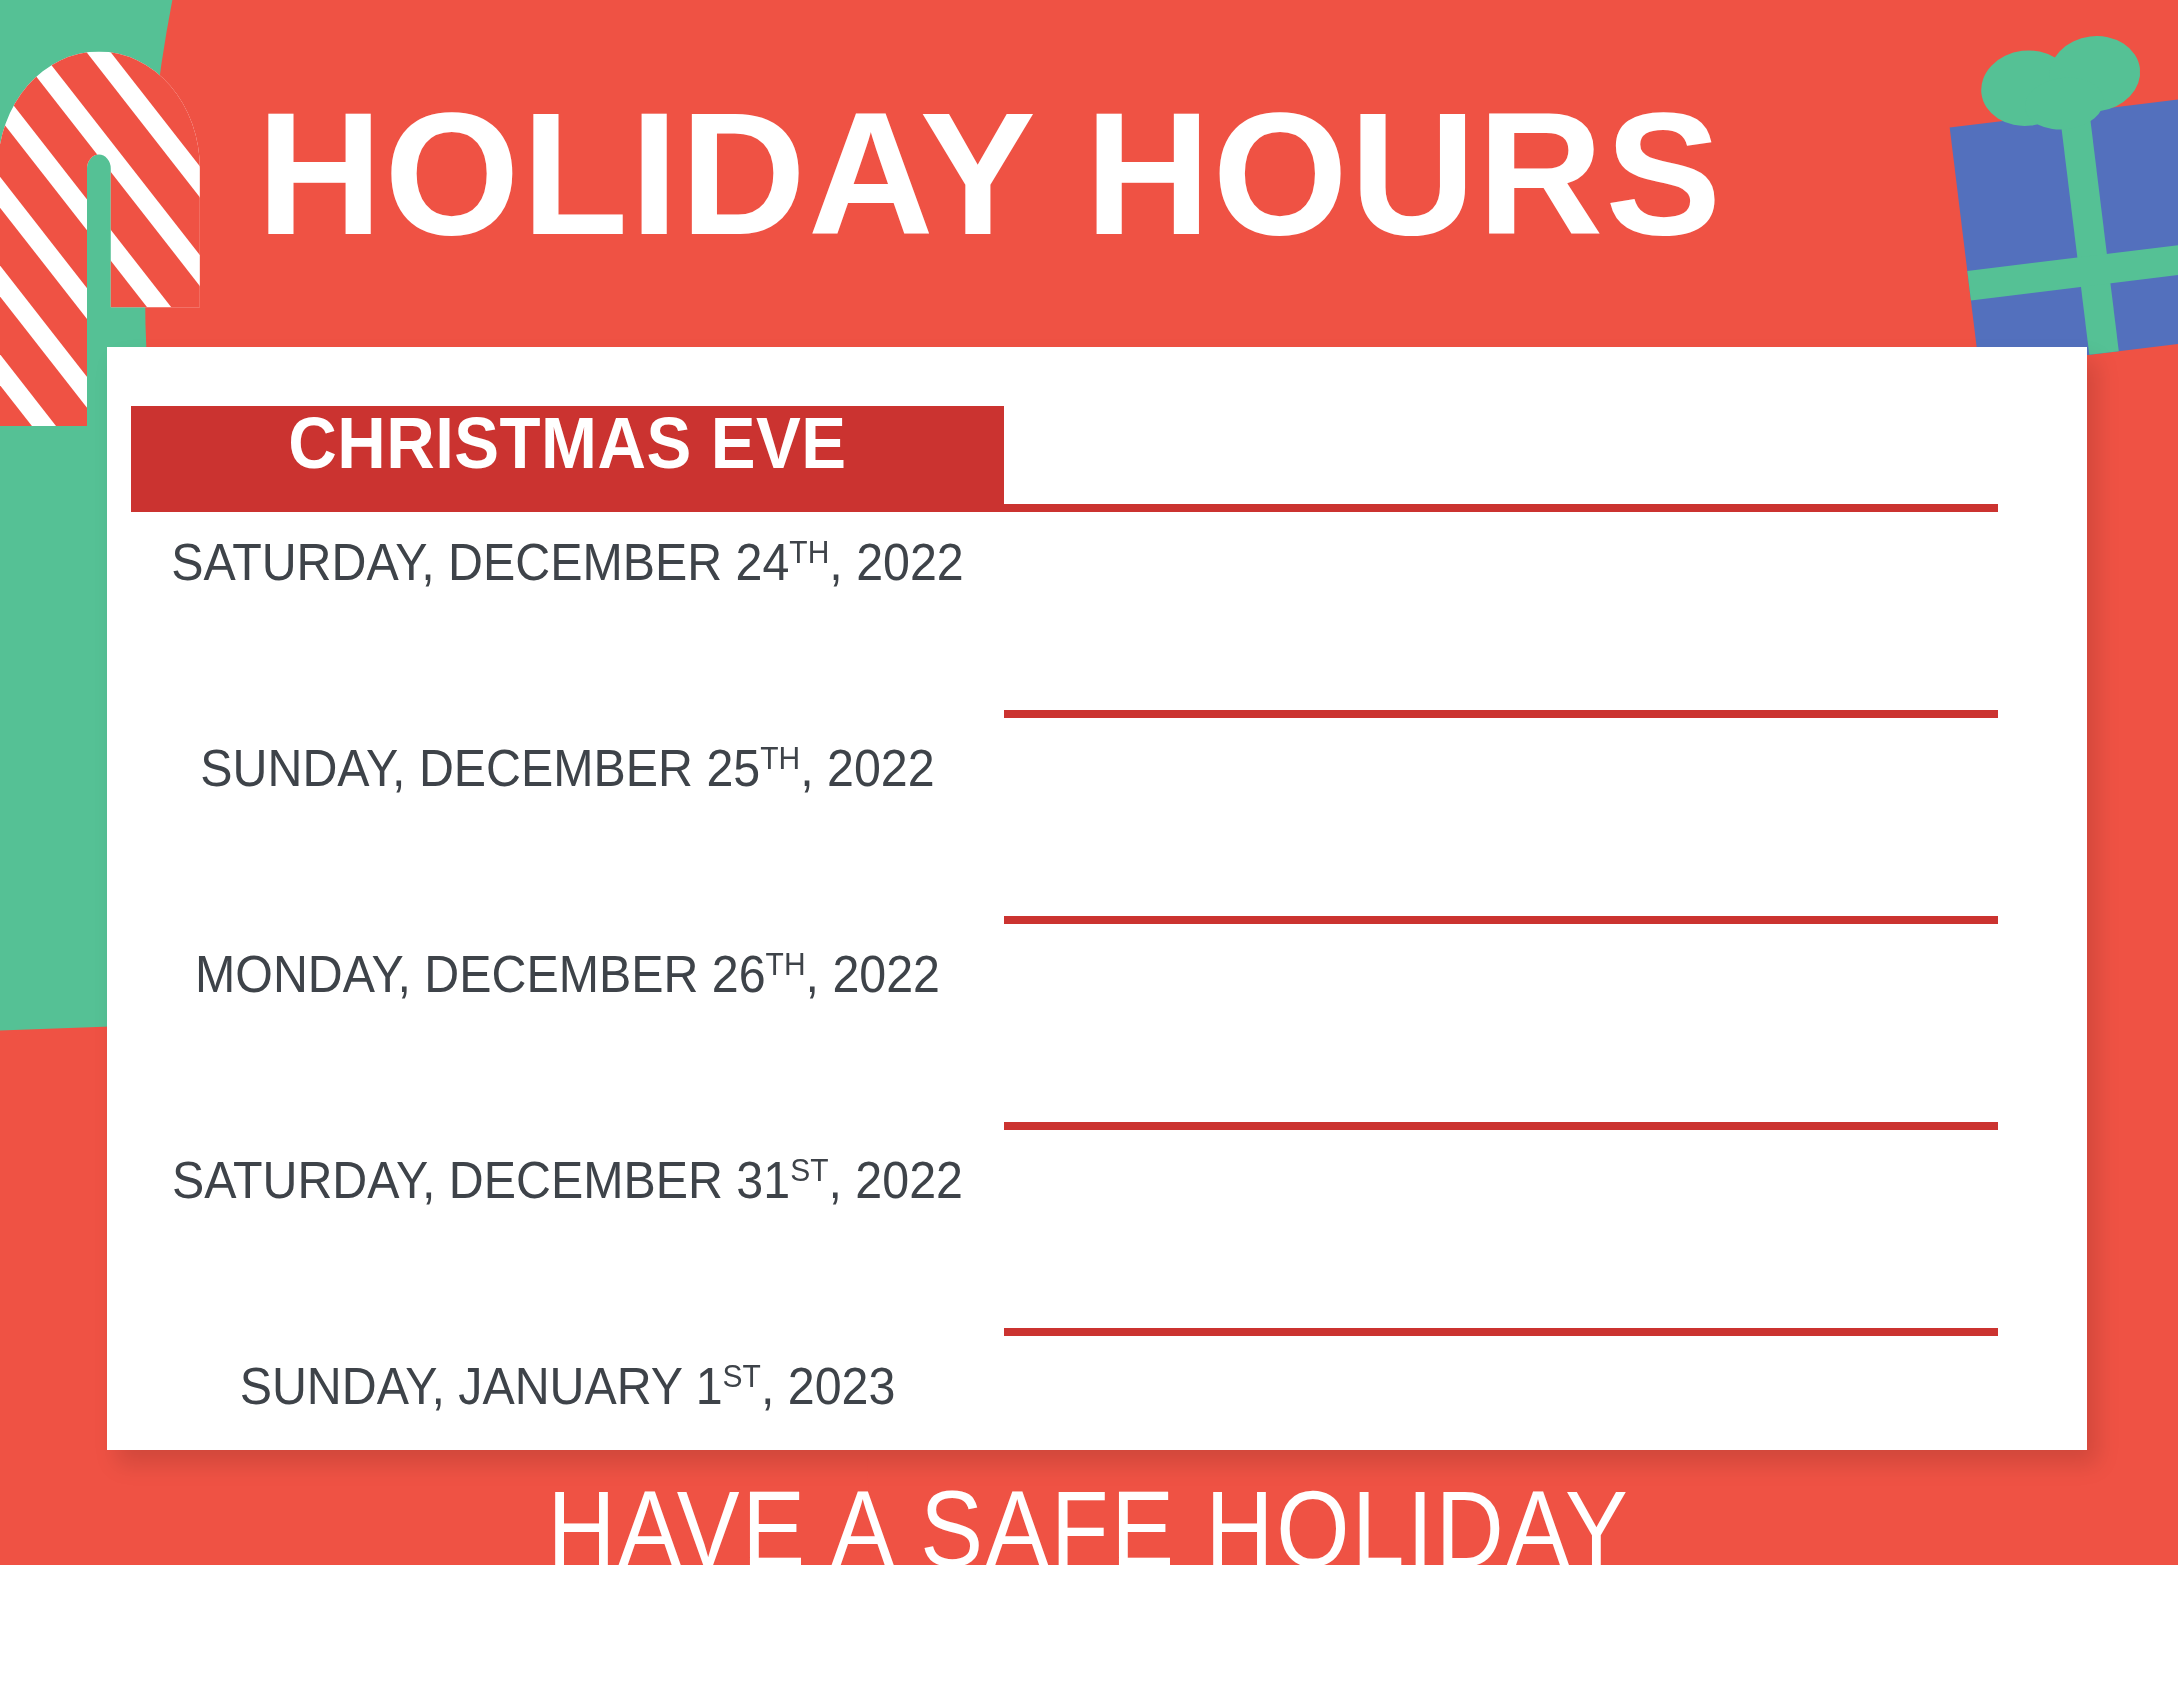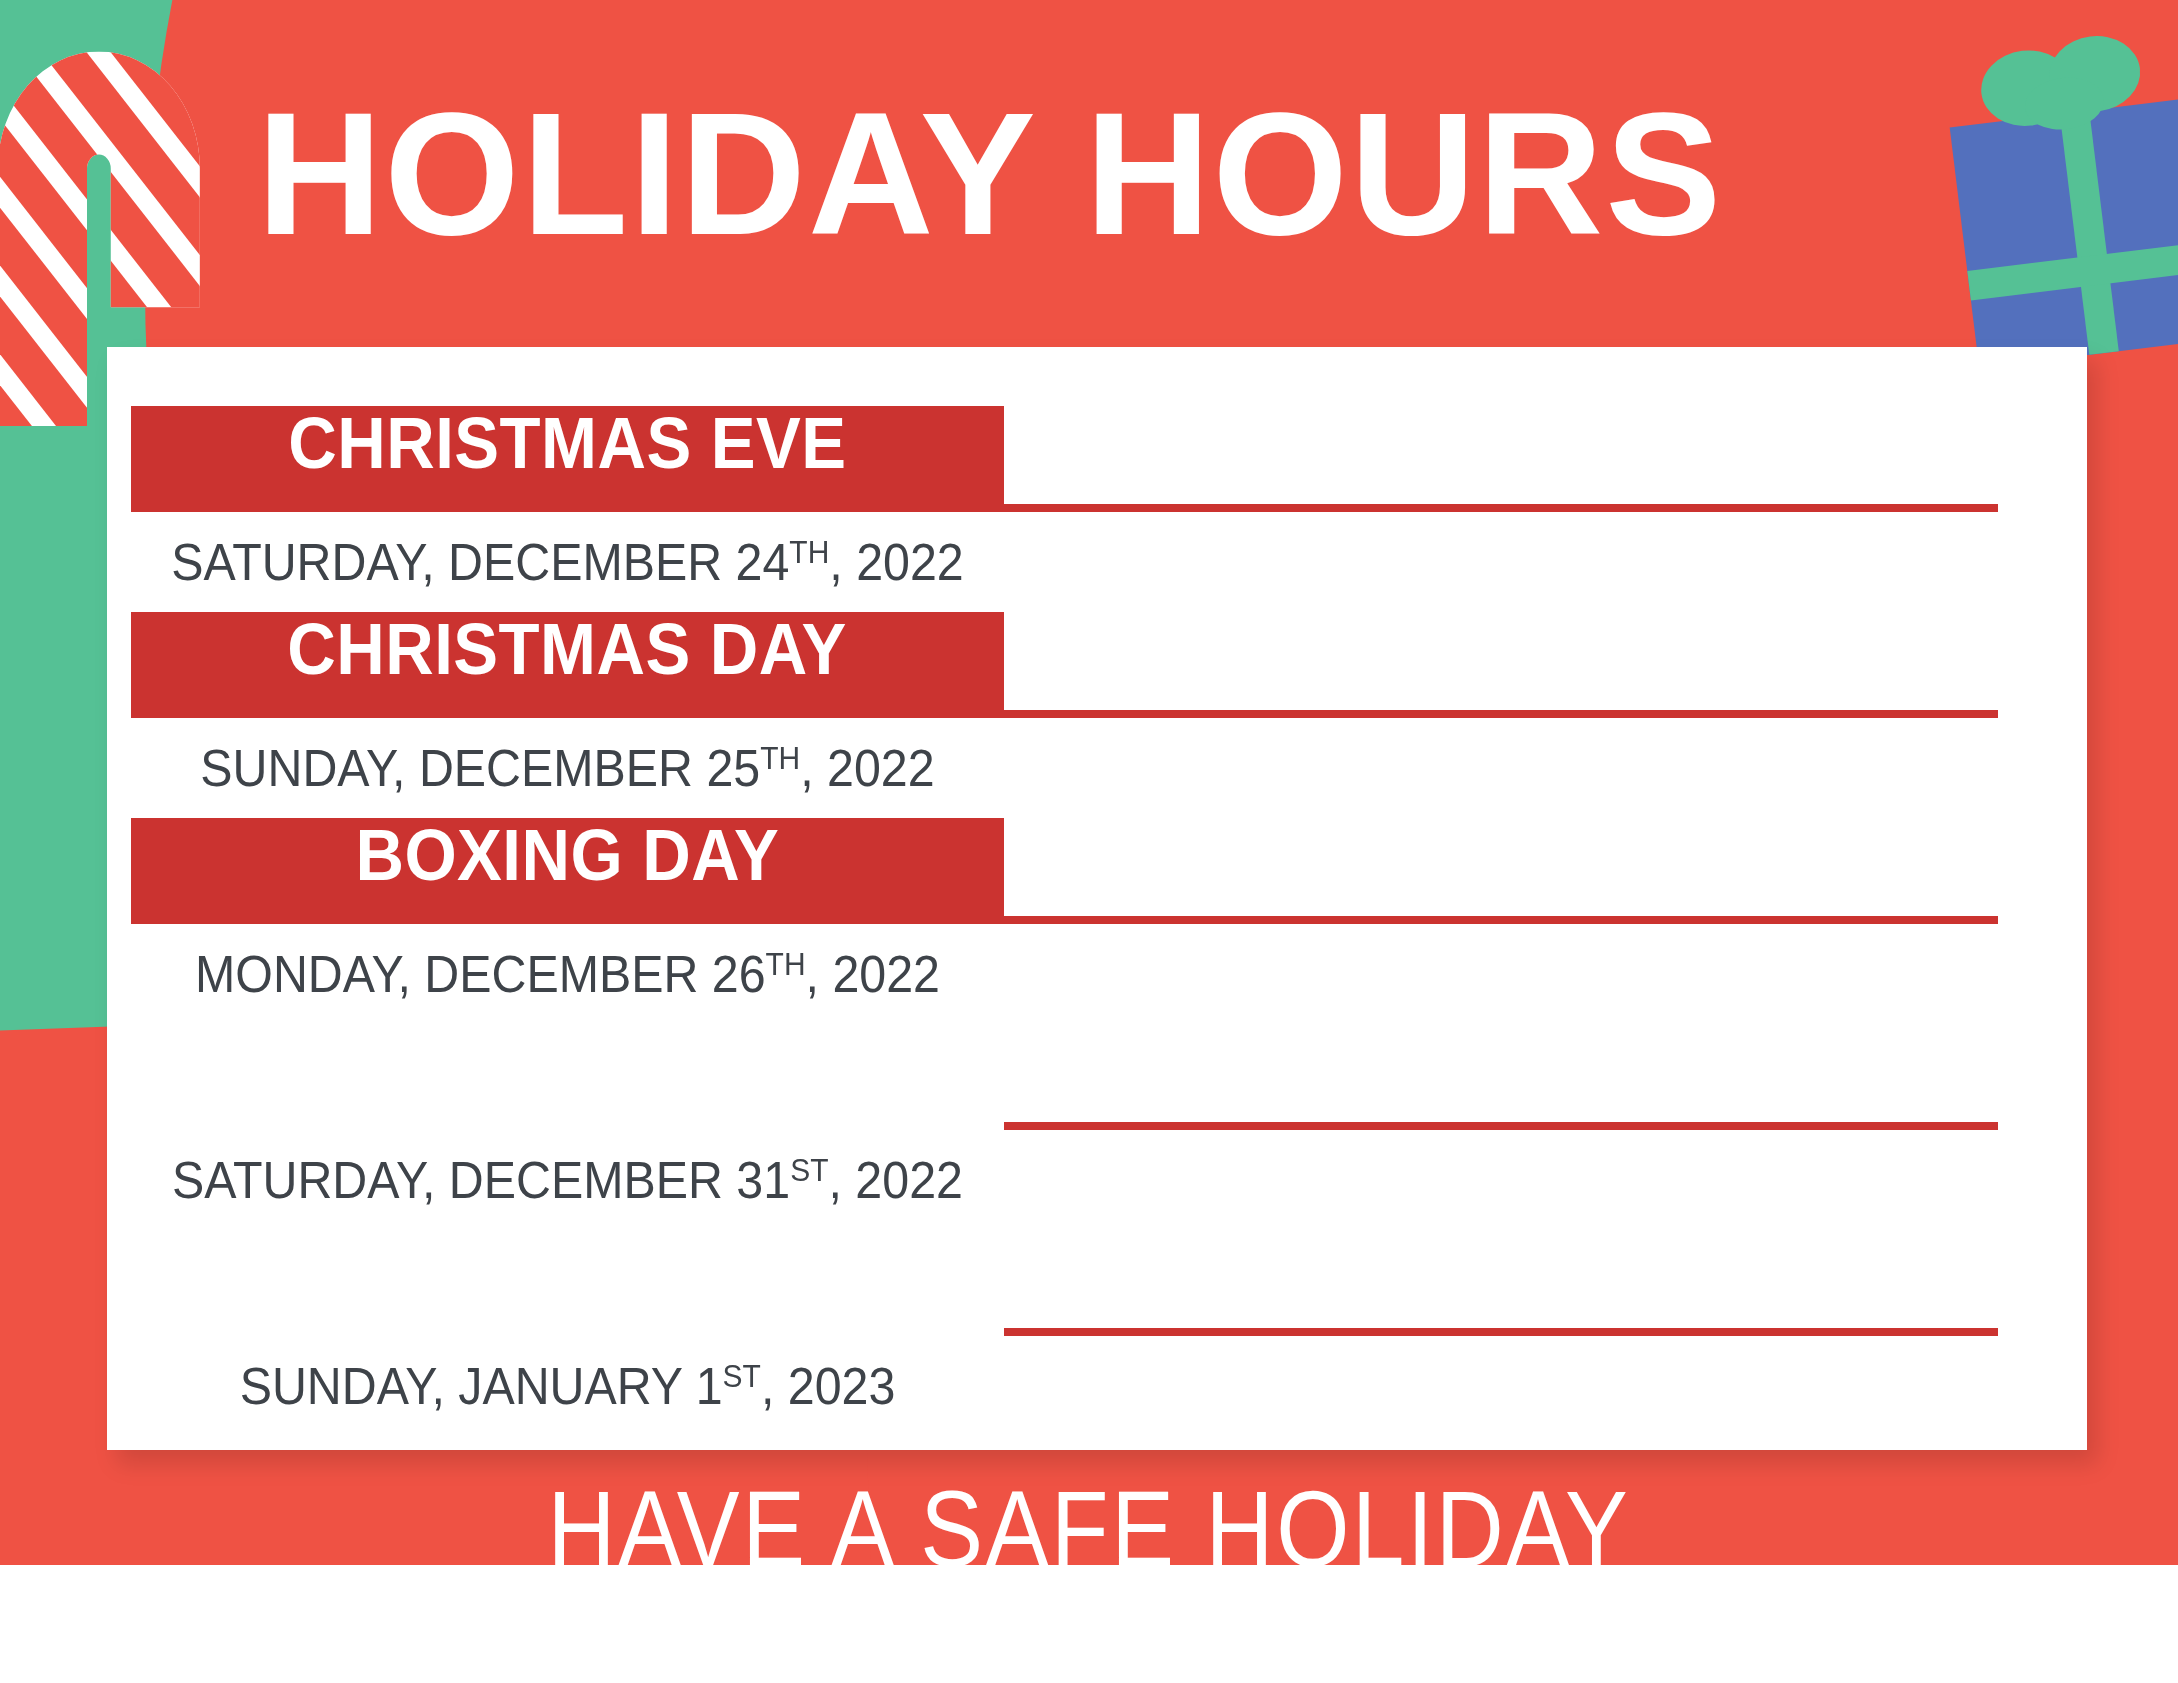--- a/index.html
+++ b/index.html
@@ -254,31 +254,25 @@
 
       <div class="row">
         <div class="row-bar">
           <span class="row-title">CHRISTMAS EVE</span>
         </div>
         <div class="row-rule"></div>
         <div class="row-date"><span>SATURDAY, DECEMBER 24</span><sup>TH</sup><span>, 2022</span></div>
       </div>
 
       <div class="row">
-        <div class="row-bar">
-          <span class="row-title">CHRISTMAS DAY</span>
-        </div>
         <div class="row-rule"></div>
         <div class="row-date"><span>SUNDAY, DECEMBER 25</span><sup>TH</sup><span>, 2022</span></div>
       </div>
 
       <div class="row">
-        <div class="row-bar">
-          <span class="row-title">BOXING DAY</span>
-        </div>
         <div class="row-rule"></div>
         <div class="row-date"><span>MONDAY, DECEMBER 26</span><sup>TH</sup><span>, 2022</span></div>
       </div>
 
       <div class="row">
         <div class="row-rule"></div>
         <div class="row-date"><span>SATURDAY, DECEMBER 31</span><sup>ST</sup><span>, 2022</span></div>
       </div>
 
       <div class="row">

